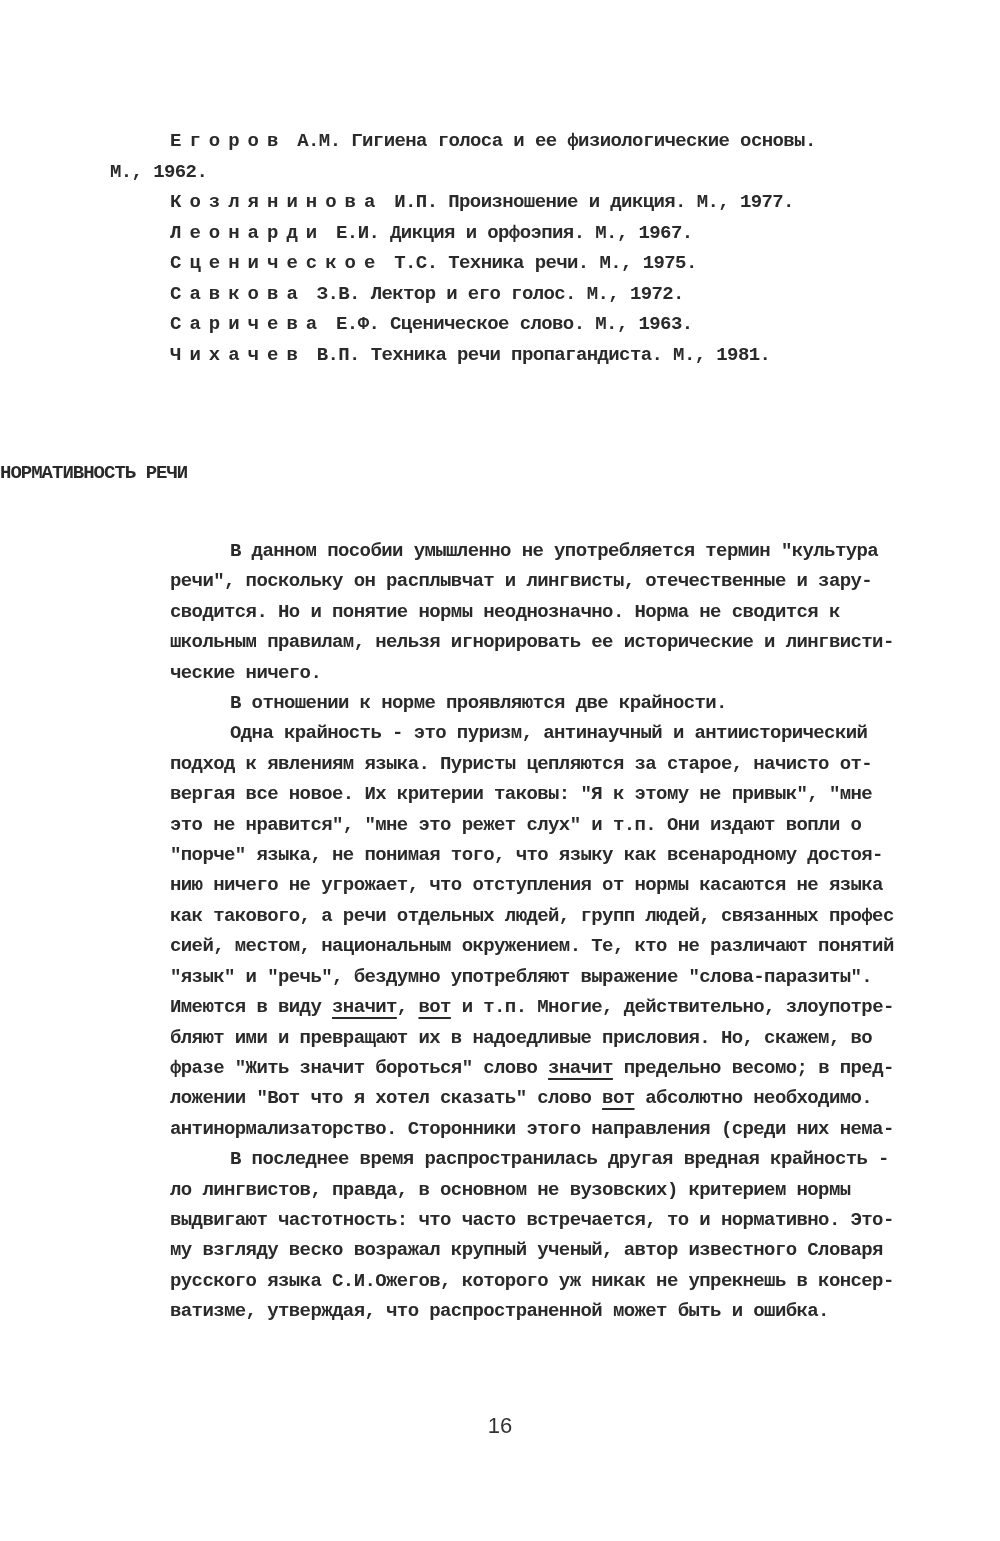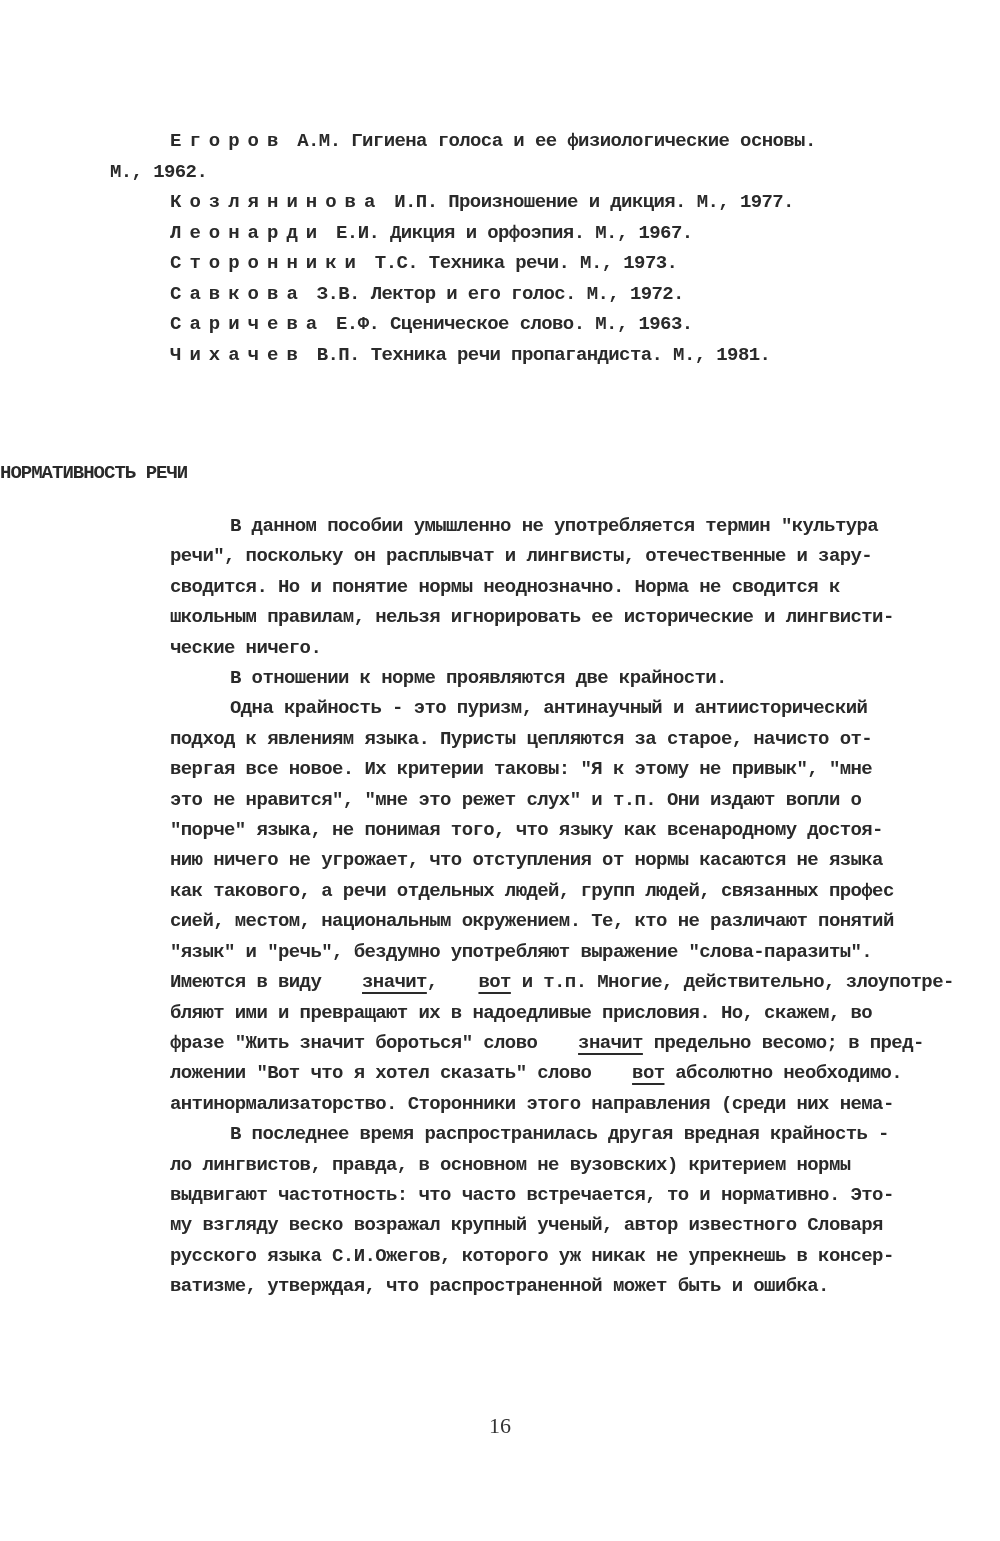--- a/index.html
+++ b/index.html
@@ -12,32 +12,32 @@
   .bib { position: absolute; left: 110px; top: 126px; width: 830px; }
   .bib-entry {
     font-size: 19px; line-height: 30.5px; text-indent: 60px;
     letter-spacing: -0.6px; white-space: normal; font-weight: bold;
   }
   .bib-entry .author { letter-spacing: 8px; font-weight: bold; margin-top: 27px; }
   .heading {
     position: absolute; left: 0; top: 462px; width: 1000px; text-align: left;
     font-size: 19px; letter-spacing: -1px; font-weight: bold;
   }
-  .body { position: absolute; left: 110px; top: 511px; width: 822px; }
+  .body { position: absolute; left: 110px; top: 536px; width: 822px; }
   .para {
     font-size: 19px; line-height: 30.4px; letter-spacing: -0.6px;
     text-indent: 60px; margin: 0; text-align: justify; font-weight: bold;
     text-align-last: left;
   }
   .line { display: block; white-space: nowrap; }
   .first { padding-left: 60px; }
-  u { text-decoration-thickness: 2px; text-underline-offset: 5px; margin-left: 30px; }
+  u { text-decoration-thickness: 2px; text-underline-offset: 5px; }
   .page-number {
     position: absolute; left: 0; top: 1413px; width: 1000px; text-align: center;
-    font-family: Liberation Serif, serif; font-size: 22px; color: #333;
+    font-family: Liberation Sans, sans-serif; font-size: 22px; color: #333;
   }
 </style>
 </head>
 <body>
 
 <div class="page">
 
   <div class="bib">
     <div class="bib-entry">
       <span class="author">Егоров</span>
@@ -48,22 +48,22 @@
     </div>
     <div class="bib-entry">
       <span class="author">Козлянинова</span>
       <span>И.П. Произношение и дикция. М., 1977.</span>
     </div>
     <div class="bib-entry">
       <span class="author">Леонарди</span>
       <span>Е.И. Дикция и орфоэпия. М., 1967.</span>
     </div>
     <div class="bib-entry">
-      <span class="author">Сторонники</span>
-      <span>Т.С. Техника речи. М., 1973.</span>
+      <span class="author">Сценическое</span>
+      <span>Т.С. Техника речи. М., 1975.</span>
     </div>
     <div class="bib-entry">
       <span class="author">Савкова</span>
       <span>З.В. Лектор и его голос. М., 1972.</span>
     </div>
     <div class="bib-entry">
       <span class="author">Саричева</span>
       <span>Е.Ф. Сценическое слово. М., 1963.</span>
     </div>
     <div class="bib-entry">

